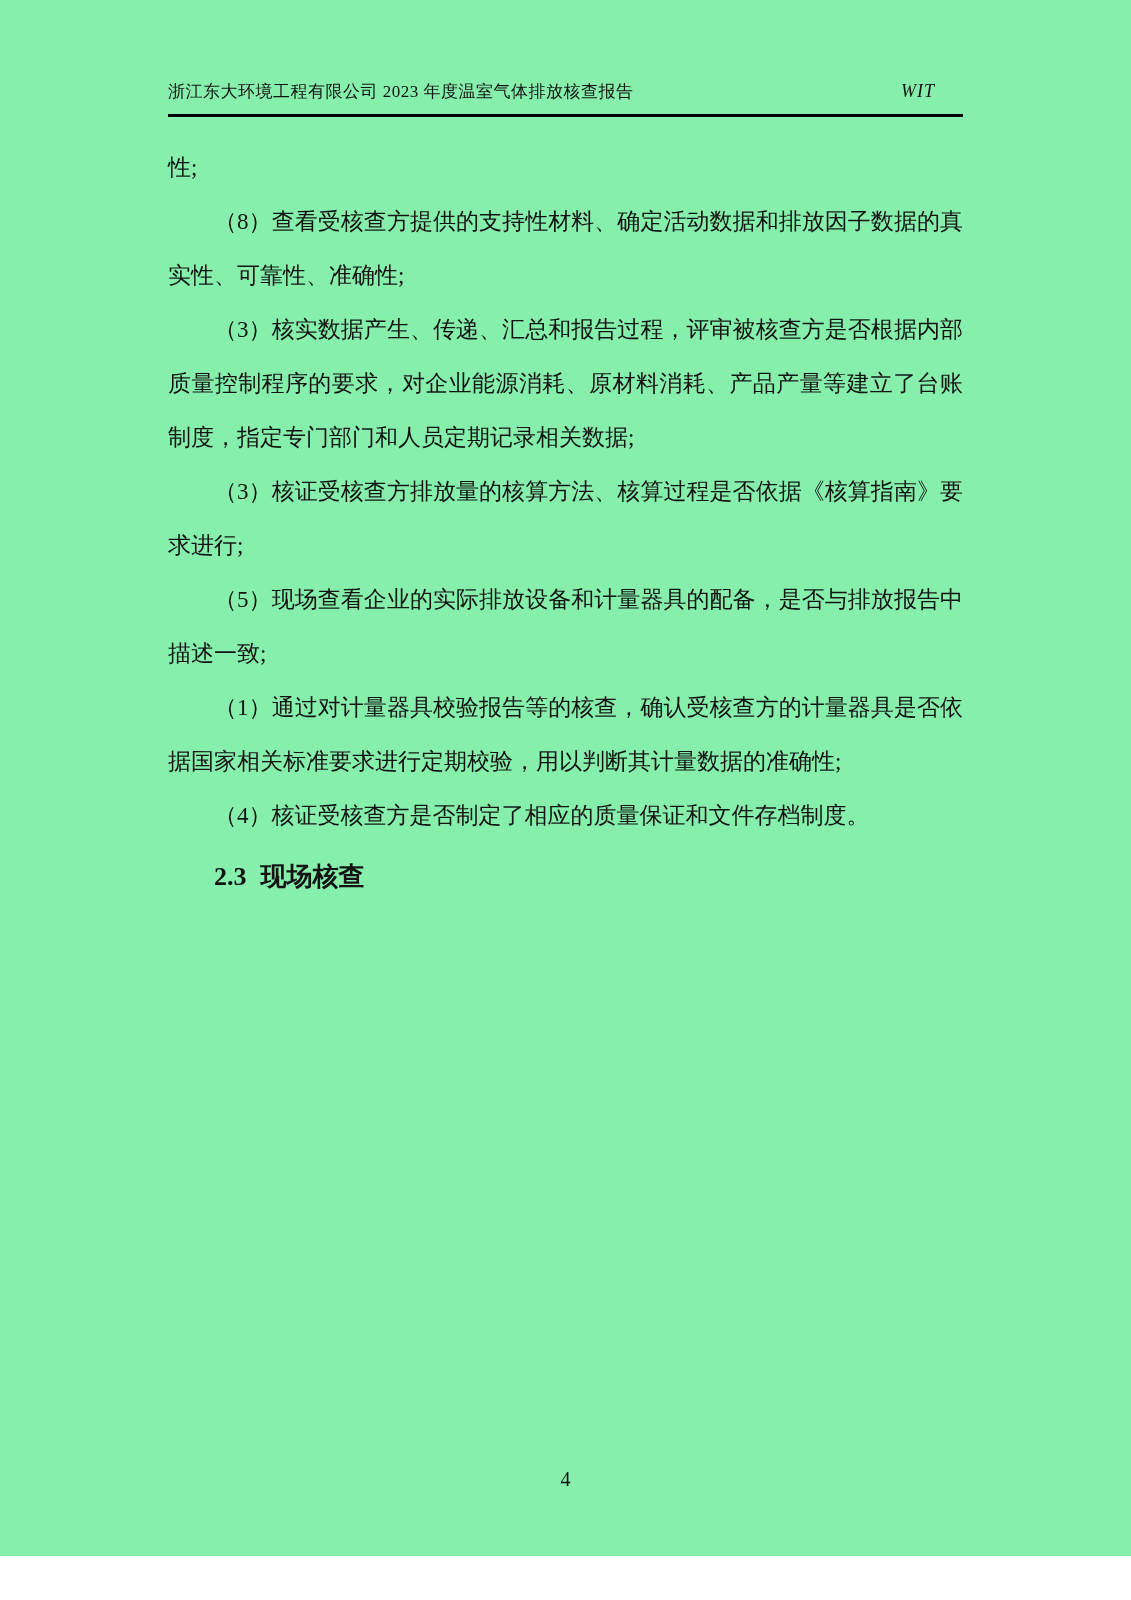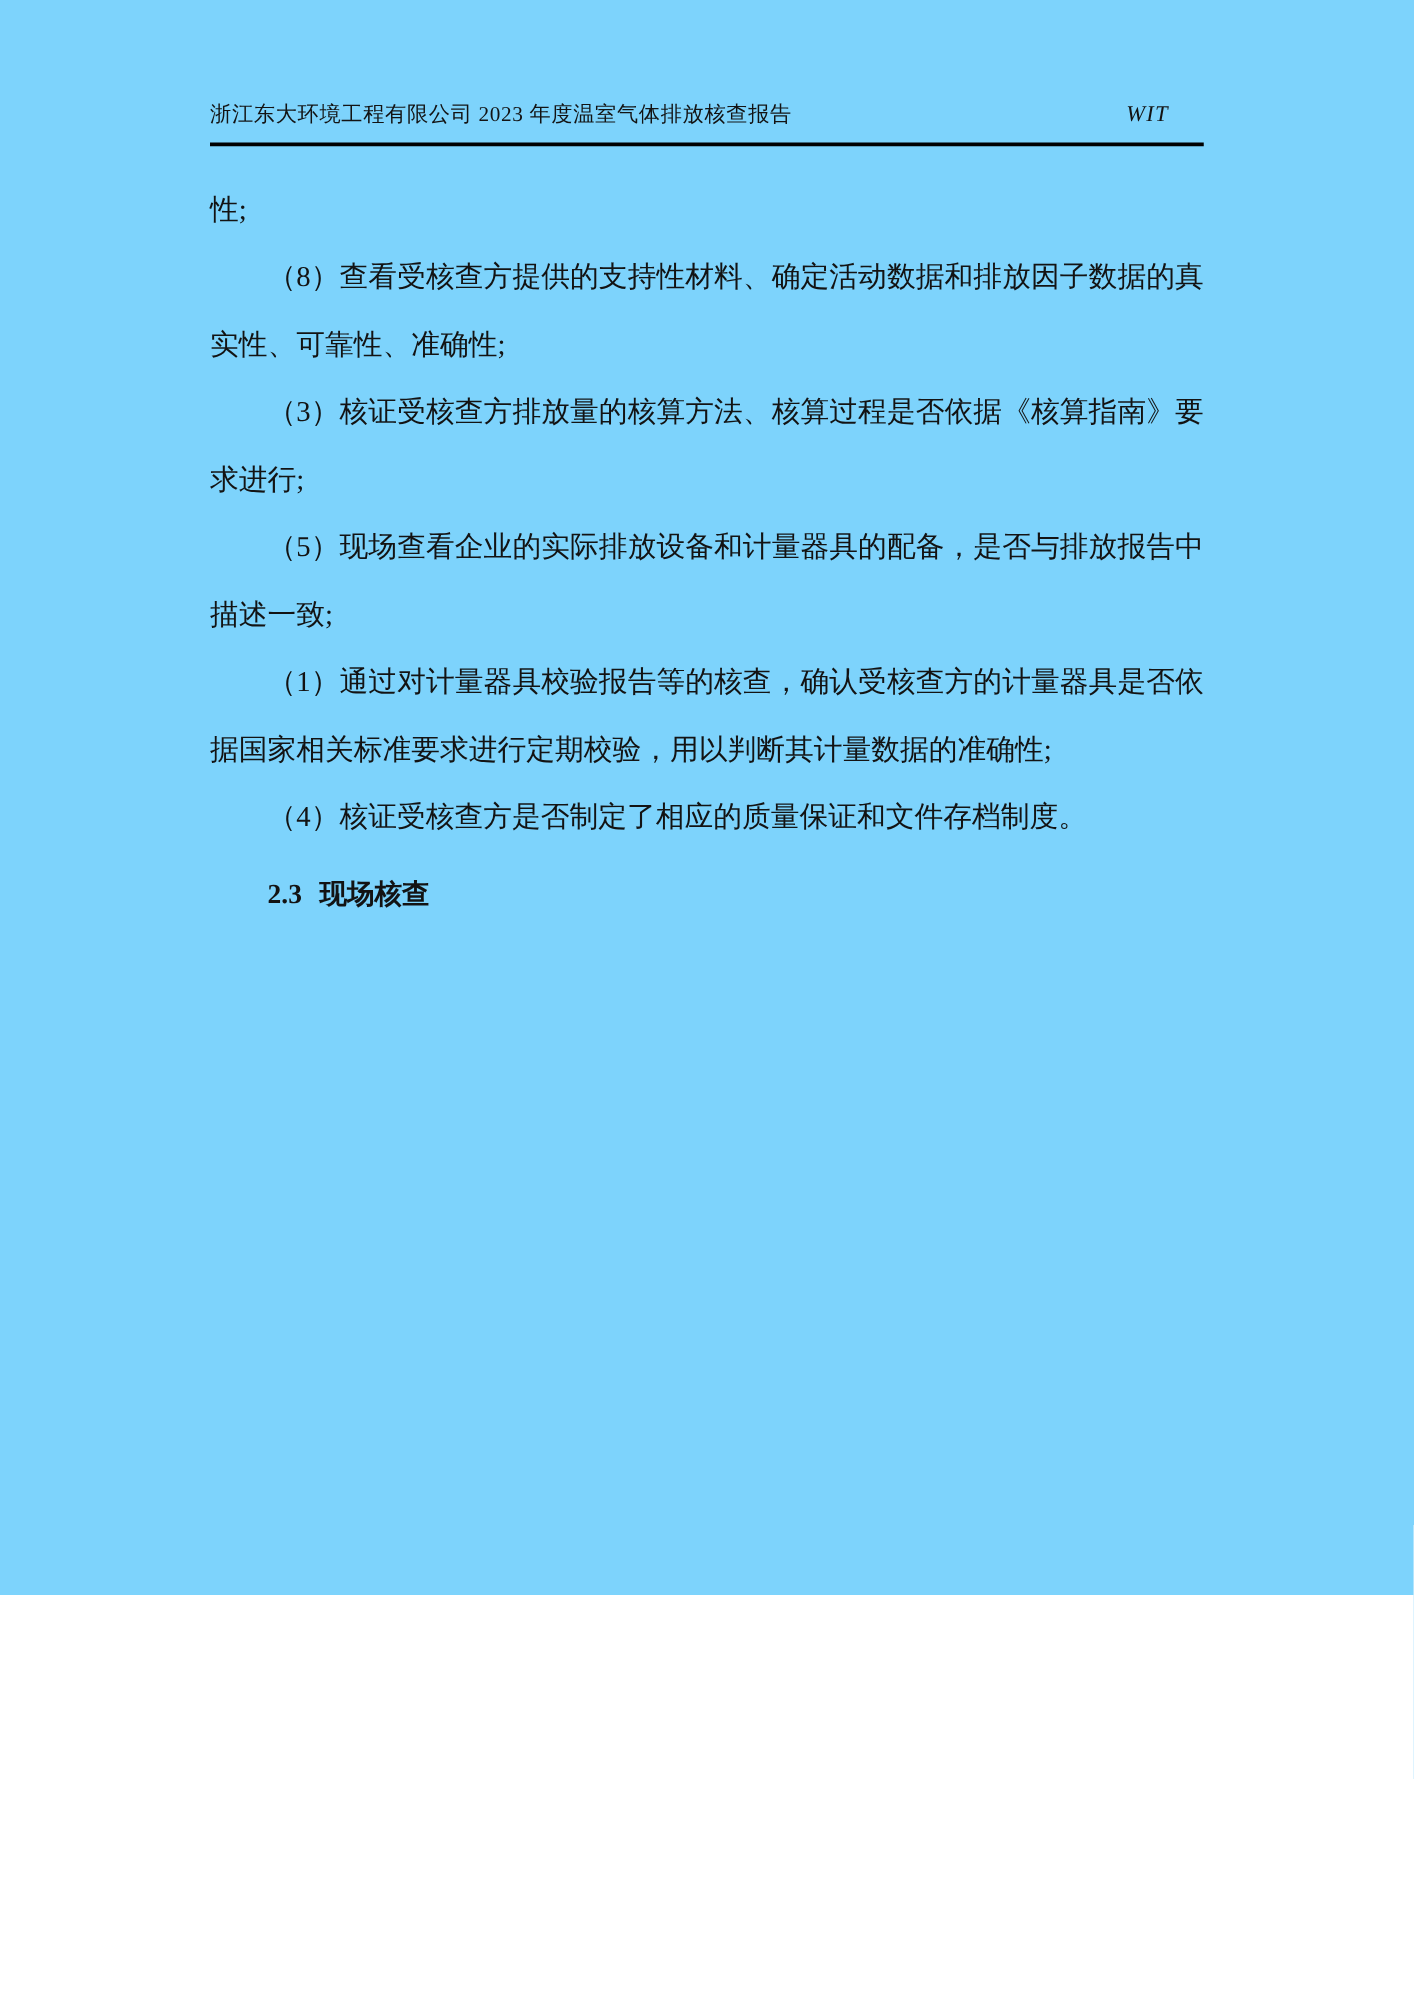--- a/index.html
+++ b/index.html
@@ -1,21 +1,21 @@
 <!DOCTYPE html>
 <html><head>
 <meta charset="utf-8">
 <style>
   * { margin: 0; padding: 0; box-sizing: border-box; }
   html, body { background: #ffffff; }
   .page {
     position: relative;
     width: 1131px;
-    height: 1276px;
-    background: #7dd3fc;
+    height: 1556px;
+    background: #86efac;
     font-family: "Liberation Serif", "DejaVu Serif", serif;
     color: #131313;
     overflow: hidden;
     padding-left: 16px;
   }
   .page-header {
     position: absolute;
     top: 80px;
     left: 168px;
     width: 795px;
@@ -42,21 +42,21 @@
     left: 168px;
     width: 795px;
     font-size: 23px;
     line-height: 54px;
     text-align: justify;
     text-justify: inter-character;
   }
   .doc-body p { margin: 0; }
   .doc-body p.indent { text-indent: 46px; }
   .section-heading {
-    font-size: 22px;
+    font-size: 26px;
     font-weight: bold;
     line-height: 56px;
     margin-top: 6px;
     margin-bottom: 2px;
     padding-left: 46px;
     text-align: left;
   }
   .section-heading .heading-number { margin-right: 14px; }
   .page-footer {
     position: absolute;
@@ -75,20 +75,21 @@
   <div class="page-header">
     <span class="header-title">浙江东大环境工程有限公司 2023 年度温室气体排放核查报告</span>
     <span class="header-logo">WIT</span>
   </div>
 
   <hr class="header-rule">
 
   <div class="doc-body">
     <p>性;</p>
     <p class="indent">（8）查看受核查方提供的支持性材料、确定活动数据和排放因子数据的真实性、可靠性、准确性;</p>
+    <p class="indent">（3）核实数据产生、传递、汇总和报告过程，评审被核查方是否根据内部质量控制程序的要求，对企业能源消耗、原材料消耗、产品产量等建立了台账制度，指定专门部门和人员定期记录相关数据;</p>
     <p class="indent">（3）核证受核查方排放量的核算方法、核算过程是否依据《核算指南》要求进行;</p>
     <p class="indent">（5）现场查看企业的实际排放设备和计量器具的配备，是否与排放报告中描述一致;</p>
     <p class="indent">（1）通过对计量器具校验报告等的核查，确认受核查方的计量器具是否依据国家相关标准要求进行定期校验，用以判断其计量数据的准确性;</p>
     <p class="indent">（4）核证受核查方是否制定了相应的质量保证和文件存档制度。</p>
 
     <h2 class="section-heading"><span class="heading-number">2.3</span><span>现场核查</span></h2>
 
   </div>
 
   <div class="page-footer">

